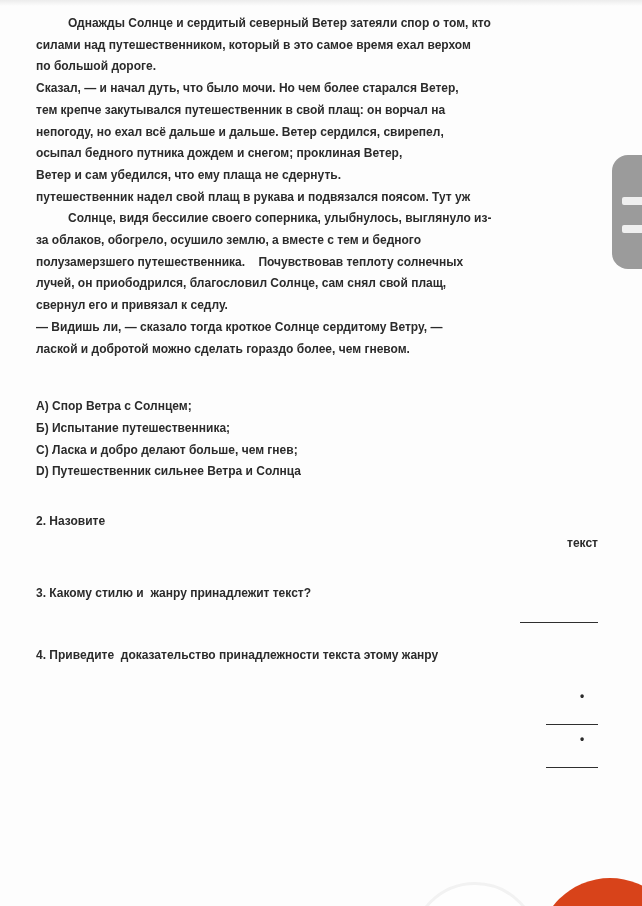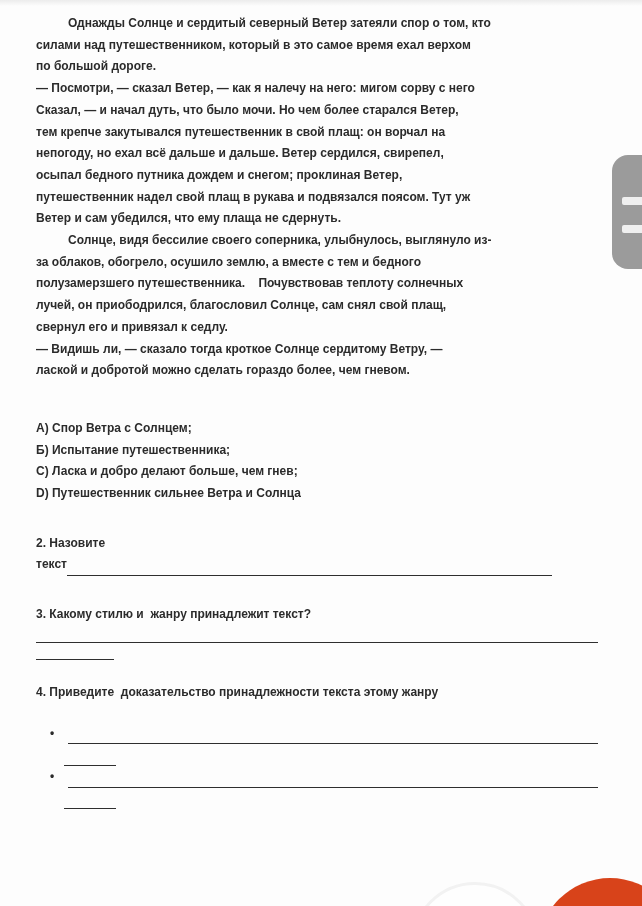--- a/index.html
+++ b/index.html
@@ -20,21 +20,21 @@
     line-height: 21.7px;
     font-weight: bold;
   }
   .line { white-space: pre; }
   .line.indent { padding-left: 32px; }
 
   .q-label { white-space: pre; }
   .options { margin-top: 30px; }
   .block-gap { margin-top: 28px; }
 
-  .ans-row { display: flex; align-items: flex-end; }
+  .ans-row { display: flex; align-items: flex-end; flex-direction: column; }
   .blank {
     border-bottom: 1.6px solid #2f2f2f;
     height: 17px;
     box-sizing: border-box;
   }
   .blank.fill { flex: 1; }
   .q2-row .blank.fill { margin-right: 46px; }
   .blank.short { width: 78px; }
   .blank.short-indent { width: 52px; margin-left: 28px; }
 
@@ -82,27 +82,26 @@
 </style>
 </head>
 <body>
 
 <div class="page">
 
   <div>
     <div class="line indent">Однажды Солнце и сердитый северный Ветер затеяли спор о том, кто</div>
     <div class="line">силами над путешественником, который в это самое время ехал верхом</div>
     <div class="line">по большой дороге.</div>
-    <div class="line">— Посмотри, — сказал Ветер, — как я налечу на него: мигом сорву с него</div>
     <div class="line">Сказал, — и начал дуть, что было мочи. Но чем более старался Ветер,</div>
     <div class="line">тем крепче закутывался путешественник в свой плащ: он ворчал на</div>
     <div class="line">непогоду, но ехал всё дальше и дальше. Ветер сердился, свирепел,</div>
     <div class="line">осыпал бедного путника дождем и снегом; проклиная Ветер,</div>
+    <div class="line">Ветер и сам убедился, что ему плаща не сдернуть.</div>
     <div class="line">путешественник надел свой плащ в рукава и подвязался поясом. Тут уж</div>
-    <div class="line">Ветер и сам убедился, что ему плаща не сдернуть.</div>
     <div class="line indent">Солнце, видя бессилие своего соперника, улыбнулось, выглянуло из-</div>
     <div class="line">за облаков, обогрело, осушило землю, а вместе с тем и бедного</div>
     <div class="line">полузамерзшего путешественника.    Почувствовав теплоту солнечных</div>
     <div class="line">лучей, он приободрился, благословил Солнце, сам снял свой плащ,</div>
     <div class="line">свернул его и привязал к седлу.</div>
     <div class="line">— Видишь ли, — сказало тогда кроткое Солнце сердитому Ветру, —</div>
     <div class="line">лаской и добротой можно сделать гораздо более, чем гневом.</div>
   </div>
 
   <div style="margin-top:36px;">

